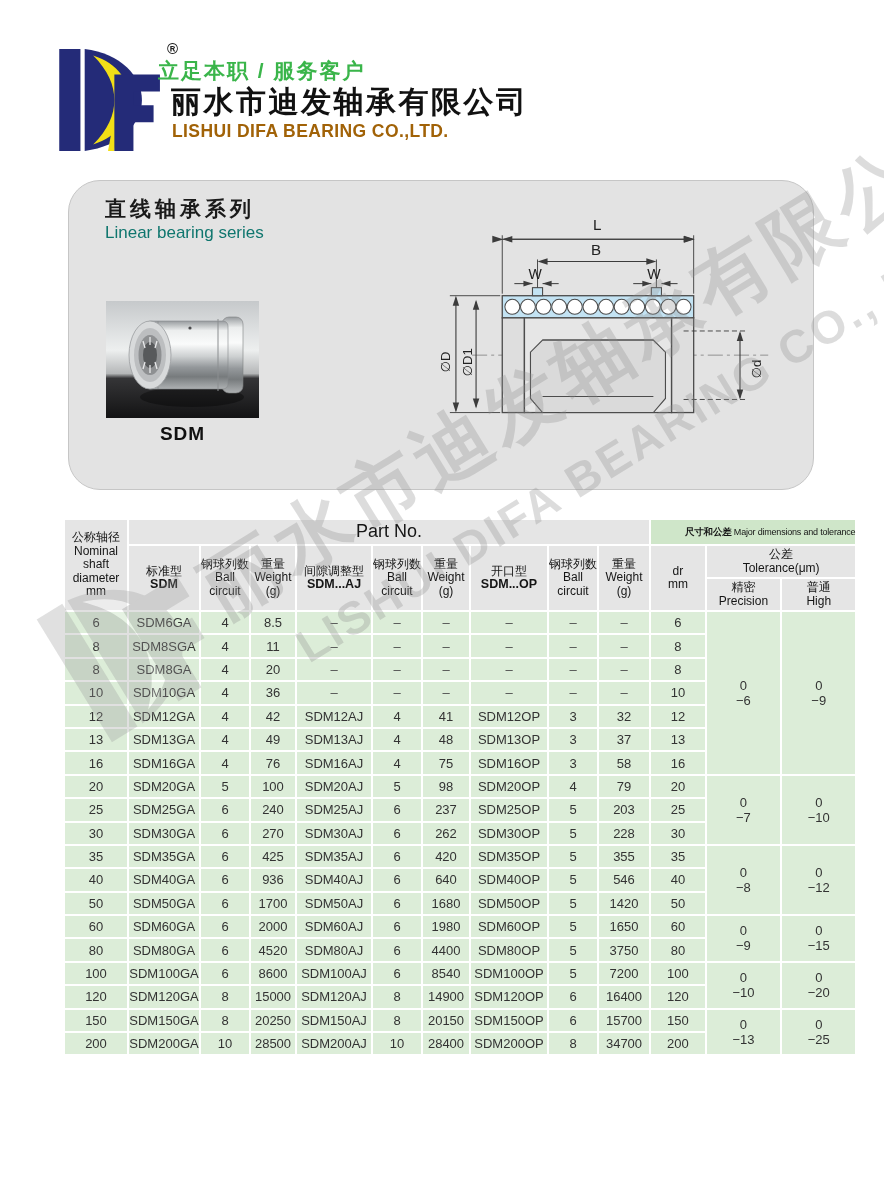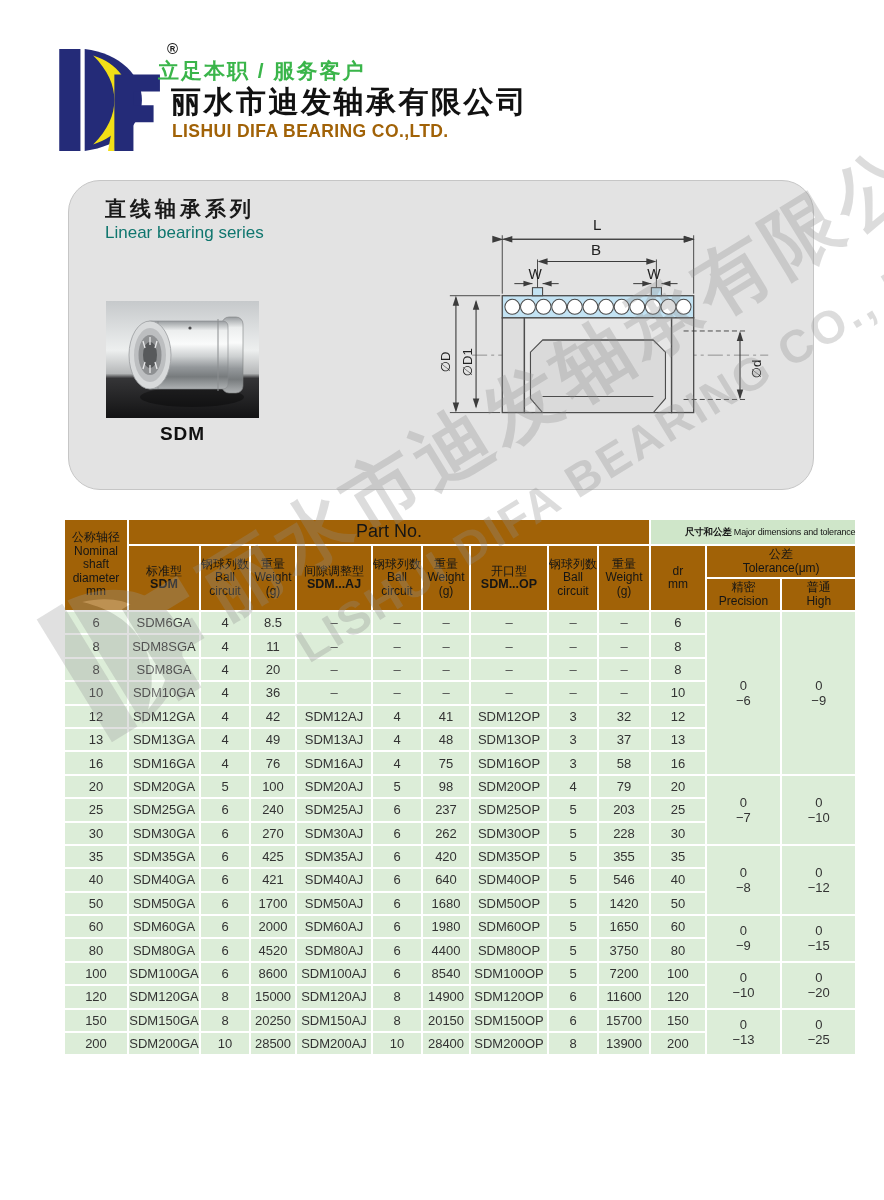--- a/index.html
+++ b/index.html
@@ -37,21 +37,21 @@
   .wm-cn{font-size:76px;font-weight:bold;color:#8f8f8f;letter-spacing:6px;white-space:nowrap;}
   .wm-en{font-size:46px;font-weight:bold;color:#8f8f8f;letter-spacing:3px;
          margin:-10px 0 0 215px;white-space:nowrap;}
   
   .spec-table{position:absolute;left:63px;top:518px;border-collapse:collapse;
               table-layout:fixed;}
   .spec-table th,.spec-table td{
     border:2px solid #ffffff;text-align:center;vertical-align:middle;
     padding:0;overflow:visible;white-space:nowrap;
   }
-  .spec-table thead th{background:#a16207;font-weight:normal;color:#151515;
+  .spec-table thead th{background:#e5e5e5;font-weight:normal;color:#151515;
                        font-size:12px;line-height:13.5px;}
   .spec-table thead th.band{height:24px;font-size:18px;}
   .spec-table thead th.light{background:#cfe6c9;font-size:9px;letter-spacing:-0.2px;padding-left:34px;}
   .spec-table thead th.light .cn{font-weight:bold;font-size:9.5px;}
   .spec-table thead tr.sub th{height:31px;}
   .spec-table thead .bold{font-weight:bold;font-size:12.5px;}
   .spec-table tbody td{background:#dcedd8;color:#333;font-size:13px;height:21.4px;}
   .spec-table tbody td.dash{color:#4a4a4a;}
   .spec-table tbody td div{line-height:15px;}
 </style>
@@ -466,21 +466,21 @@
         </td>
         <td rowspan="3">
           <div>0</div>
           <div>−12</div>
         </td>
       </tr>
       <tr>
         <td>40</td>
         <td>SDM40GA</td>
         <td>6</td>
-        <td>421</td>
+        <td>936</td>
         <td>SDM40AJ</td>
         <td>6</td>
         <td>640</td>
         <td>SDM40OP</td>
         <td>5</td>
         <td>546</td>
         <td>40</td>
       </tr>
       <tr>
         <td>50</td>
@@ -553,21 +553,21 @@
       <tr>
         <td>120</td>
         <td>SDM120GA</td>
         <td>8</td>
         <td>15000</td>
         <td>SDM120AJ</td>
         <td>8</td>
         <td>14900</td>
         <td>SDM120OP</td>
         <td>6</td>
-        <td>11600</td>
+        <td>16400</td>
         <td>120</td>
       </tr>
       <tr>
         <td>150</td>
         <td>SDM150GA</td>
         <td>8</td>
         <td>20250</td>
         <td>SDM150AJ</td>
         <td>8</td>
         <td>20150</td>
@@ -587,17 +587,17 @@
       <tr>
         <td>200</td>
         <td>SDM200GA</td>
         <td>10</td>
         <td>28500</td>
         <td>SDM200AJ</td>
         <td>10</td>
         <td>28400</td>
         <td>SDM200OP</td>
         <td>8</td>
-        <td>13900</td>
+        <td>34700</td>
         <td>200</td>
       </tr>
     </tbody>
 </table>
 
 </body></html>

